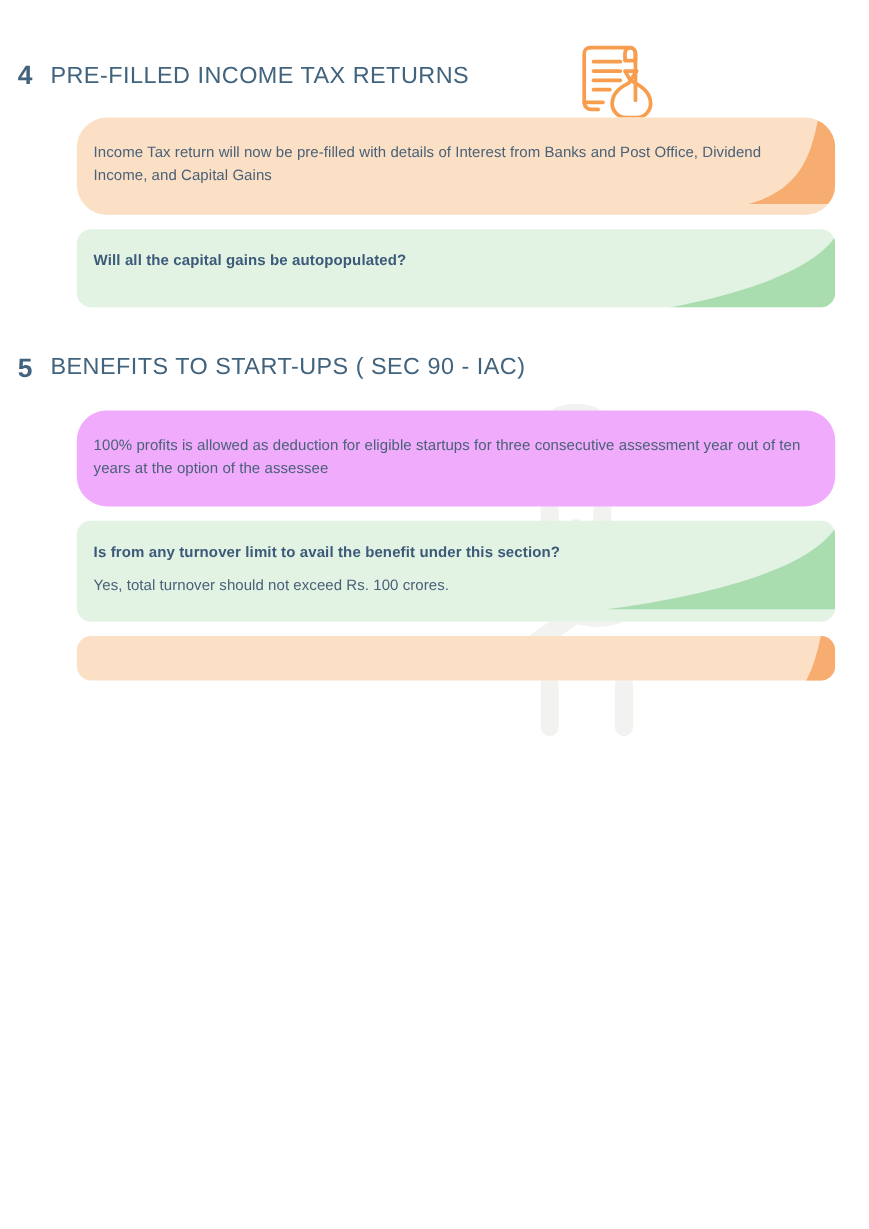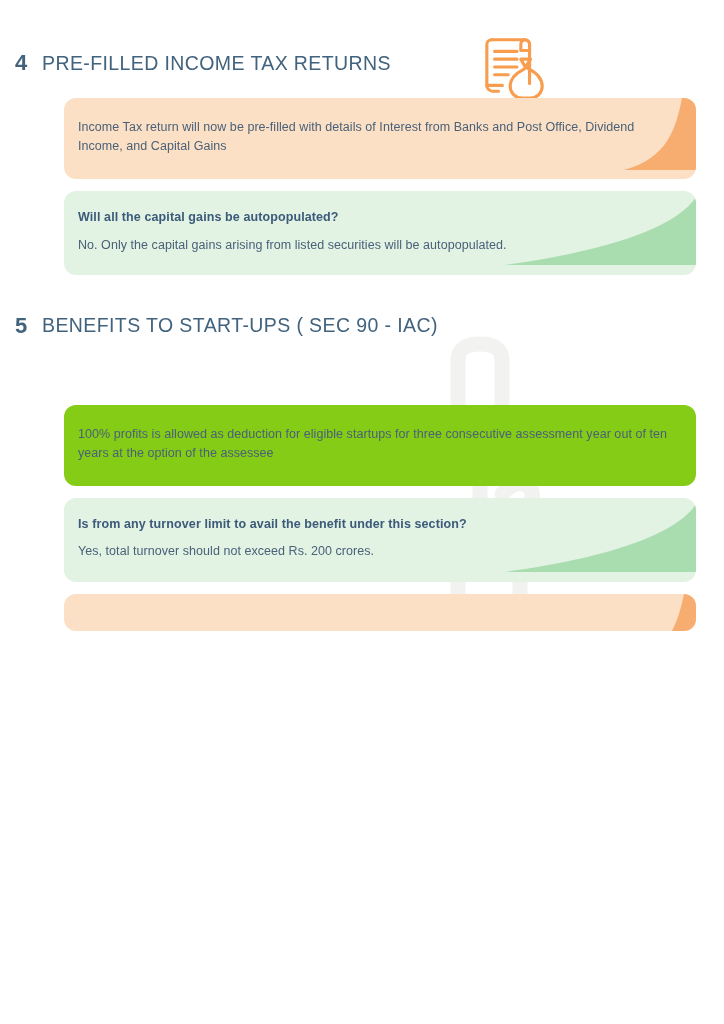--- a/index.html
+++ b/index.html
@@ -83,39 +83,39 @@
   }
   .card .swoosh {
     position: absolute;
     inset: 0;
     z-index: 1;
     pointer-events: none;
   }
 
   .card.orange { background: #FBE0C6; }
   .card.green  { background: #E2F2E3; }
-  .card.grey   { background: #84cc16; margin-top: 44px; }
+  .card.grey   { background: #f0abfc; }
 
   .q-text {
     font-size: 12.5px;
     font-weight: bold;
     color: #3C5A79;
     line-height: 1.5;
     margin: 0 0 9px 0;
     letter-spacing: 0.1px;
   }
   .a-text, .body-text {
     font-size: 12.5px;
     font-weight: normal;
     color: #4A6178;
     line-height: 1.55;
     margin: 0;
     letter-spacing: 0.05px;
   }
-  .card.statement { padding-top: 20px; padding-bottom: 22px; }
+  .card.statement { padding-top: 20px; padding-bottom: 22px; border-radius: 25px; }
   .card.qa { padding-top: 17px; padding-bottom: 20px; }
 
   .sec-block-1 { padding-top: 50px; }
   .sec-block-2 { padding-top: 26px; }
   .gap-after-head { height: 22px; }
 </style>
 </head>
 <body>
 
 <svg class="watermark" viewBox="0 0 300 300" xmlns="http://www.w3.org/2000/svg">
@@ -165,21 +165,20 @@
           <p class="body-text">Income Tax return will now be pre-filled with details of Interest from Banks and Post Office, Dividend Income, and Capital Gains</p>
         </div>
       </div>
 
       <div class="card green qa">
         <svg class="swoosh" viewBox="0 0 632 74" preserveAspectRatio="none" xmlns="http://www.w3.org/2000/svg">
           <path d="M632 74 L632 6 C610 40 530 62 440 74 Z" fill="#A9DCAE"></path>
         </svg>
         <div class="card-inner">
           <p class="q-text">Will all the capital gains be autopopulated?</p>
-          <p class="a-text">No. Only the capital gains arising from listed securities will be autopopulated.</p>
         </div>
       </div>
 
     </div>
   </div>
 
   <div class="sec-block-2">
 
     <div class="section-head">
       <div class="sec-num">5</div>
@@ -195,21 +194,21 @@
           <p class="body-text">100% profits is allowed as deduction for eligible startups for three consecutive assessment year out of ten years at the option of the assessee</p>
         </div>
       </div>
 
       <div class="card green qa">
         <svg class="swoosh" viewBox="0 0 632 74" preserveAspectRatio="none" xmlns="http://www.w3.org/2000/svg">
           <path d="M632 74 L632 6 C610 40 530 62 440 74 Z" fill="#A9DCAE"></path>
         </svg>
         <div class="card-inner">
           <p class="q-text">Is from any turnover limit to avail the benefit under this section?</p>
-          <p class="a-text">Yes,  total turnover should not exceed Rs. 200 crores.</p>
+          <p class="a-text">Yes,  total turnover should not exceed Rs. 100 crores.</p>
         </div>
       </div>
 
       <div class="card orange qa">
         <svg class="swoosh" viewBox="0 0 632 74" preserveAspectRatio="none" xmlns="http://www.w3.org/2000/svg">
           <path d="M632 0 L632 74 L566 74 C606 56 614 28 620 0 Z" fill="#F8AD70"></path>
         </svg>
       </div>
 
     </div>

